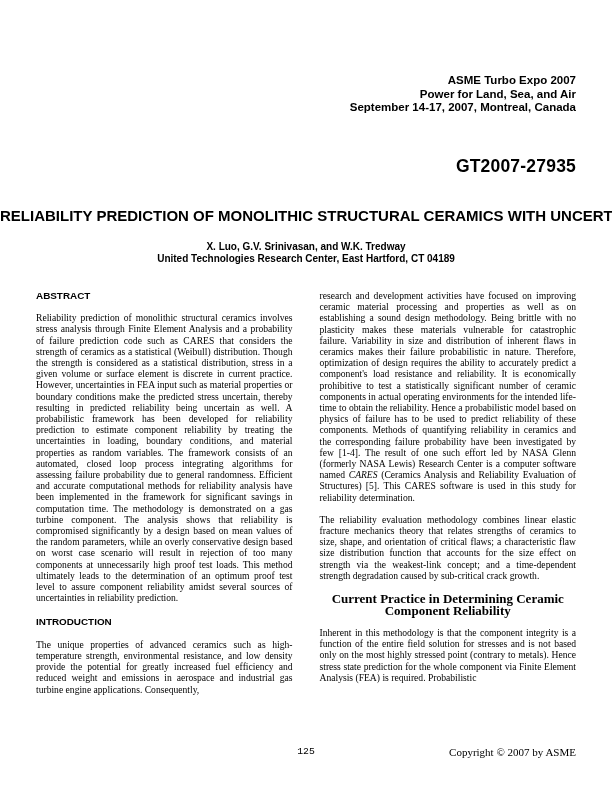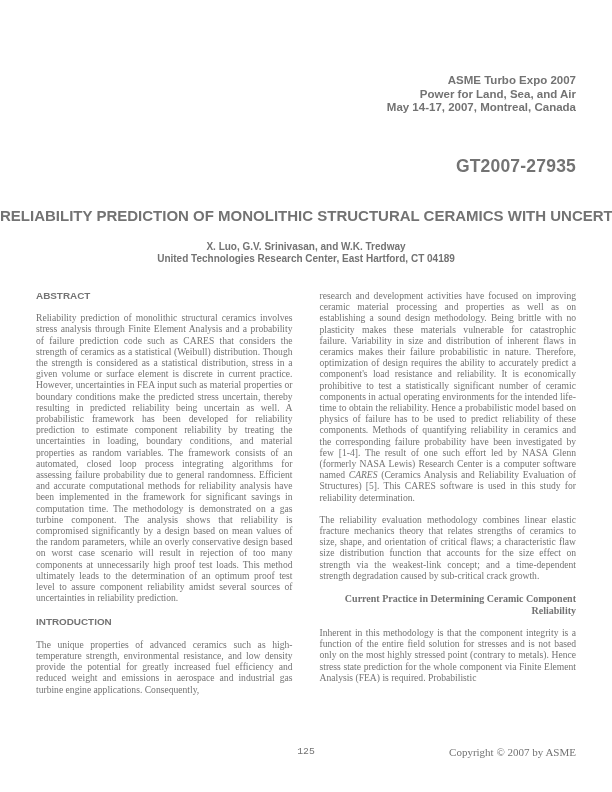--- a/index.html
+++ b/index.html
@@ -2,21 +2,21 @@
 <html><head>
 <meta charset="utf-8">
 <style>
   html, body { margin: 0; padding: 0; background: #888; }
   .page {
     position: relative;
     width: 612px;
     height: 792px;
     margin: 0 auto;
     background: #ffffff;
-    color: #737373;
+    color: #000000;
     overflow: hidden;
   }
   .header-block {
     position: absolute;
     top: 74px;
     right: 36px;
     text-align: right;
     font-family: "Liberation Sans", sans-serif;
     font-weight: bold;
     font-size: 11.5px;
@@ -73,23 +73,23 @@
     font-family: "Liberation Sans", sans-serif;
     font-weight: bold;
     font-size: 9.9px;
     text-align: left;
     margin: 0 0 11px 0;
   }
   .section-heading.intro { margin-top: 13px; }
   .sub-heading {
     font-family: "Liberation Serif", serif;
     font-weight: bold;
-    font-size: 10px;
+    font-size: 13px;
     line-height: 11.5px;
-    text-align: right;
+    text-align: center;
     margin: 12px 0 11px 0;
   }
   .italic { font-style: italic; }
   .footer-page-number {
     position: absolute;
     top: 746px;
     left: 0;
     width: 612px;
     text-align: center;
     font-family: Liberation Mono, monospace;
@@ -104,21 +104,21 @@
   }
 </style>
 </head>
 <body>
 
 <div class="page">
 
   <div class="header-block">
     <div>ASME Turbo Expo 2007</div>
     <div>Power for Land, Sea, and Air</div>
-    <div>May 14-17, 2007, Montreal, Canada</div>
+    <div>September 14-17, 2007, Montreal, Canada</div>
   </div>
 
   <div class="paper-number">GT2007-27935</div>
 
   <div class="paper-title">RELIABILITY PREDICTION OF MONOLITHIC STRUCTURAL CERAMICS WITH UNCERTAINTIES</div>
 
   <div class="byline">
     <div>X. Luo, G.V. Srinivasan, and W.K. Tredway</div>
     <div>United Technologies Research Center, East Hartford, CT 04189</div>
   </div>

